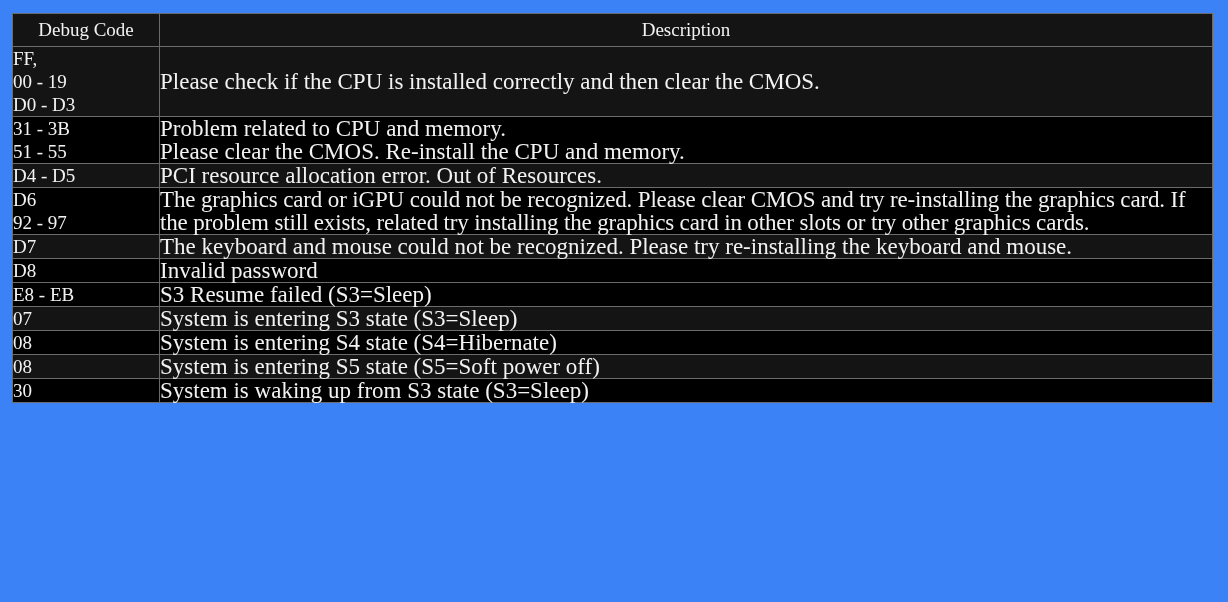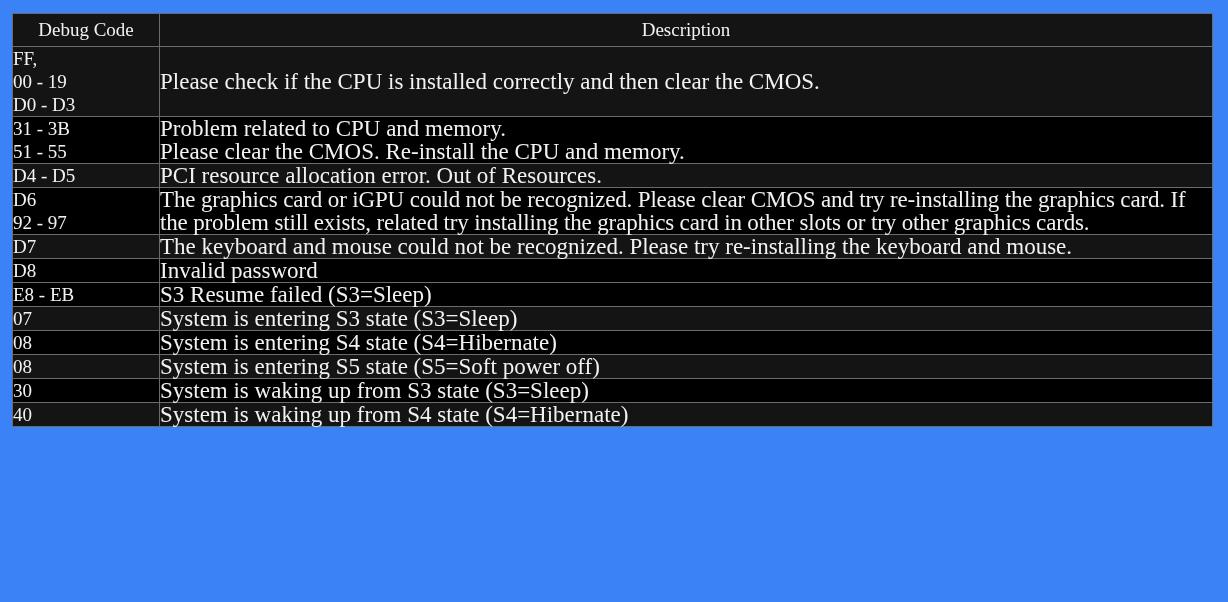--- a/index.html
+++ b/index.html
@@ -139,20 +139,16 @@
           <td class="desc-cell">System is entering S4 state (S4=Hibernate)</td>
         </tr>
         <tr class="row-light">
           <td class="code-cell">08</td>
           <td class="desc-cell">System is entering S5 state (S5=Soft power off)</td>
         </tr>
         <tr class="row-dark">
           <td class="code-cell">30</td>
           <td class="desc-cell">System is waking up from S3 state (S3=Sleep)</td>
         </tr>
-        <tr class="row-light">
-          <td class="code-cell">40</td>
-          <td class="desc-cell">System is waking up from S4 state (S4=Hibernate)</td>
-        </tr>
       </tbody>
   </table>
 
 </div>
 
 </body></html>

